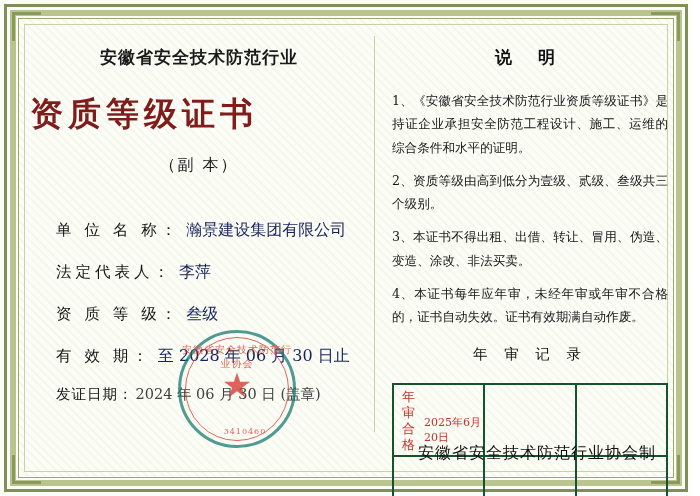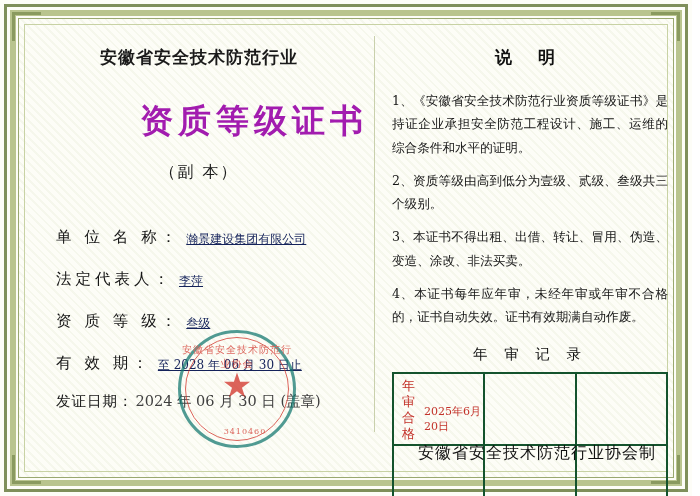--- a/index.html
+++ b/index.html
@@ -82,26 +82,26 @@
   .title-sub {
     text-align: center;
     font-size: 17px;
     font-weight: bold;
     color: #1a1a1a;
     letter-spacing: 1px;
     margin-top: 16px;
     font-family: "DejaVu Serif", "Liberation Serif", serif;
   }
   .title-main {
-    text-align: right;
+    text-align: left;
     font-size: 33px;
     font-weight: bold;
-    color: #a21caf;
+    color: #7f1d1d;
     letter-spacing: 5px;
-    margin-top: 30px;
+    margin-top: 23px;
     font-family: "DejaVu Serif", "Liberation Serif", serif;
   }
   .title-copy {
     text-align: center;
     font-size: 16px;
     color: #1a1a1a;
     margin-top: 18px;
     letter-spacing: 2px;
     font-family: "DejaVu Serif", "Liberation Serif", serif;
   }
@@ -127,22 +127,21 @@
   .field-value {
     font-size: 15px;
     color: #1b2a55;
     margin-left: 6px;
     padding-bottom: 3px;
     white-space: nowrap;
     font-family: "DejaVu Serif", "Liberation Serif", serif;
   }
   .field-value.handwrite {
     color: #14225a;
-    font-size: 12px;
-    text-decoration: underline;
+    font-size: 16px;
   }
   .field-row.issue {
     height: 34px;
   }
   .issue-label {
     font-size: 14.5px;
     color: #161616;
     letter-spacing: 1px;
     font-family: "DejaVu Serif", "Liberation Serif", serif;
   }
@@ -226,21 +225,21 @@
     margin-bottom: 10px;
     text-align: justify;
     font-family: "DejaVu Serif", "Liberation Serif", serif;
   }
   .review-title {
     text-align: center;
     font-size: 14.5px;
     color: #111111;
     letter-spacing: 6px;
     margin-top: 16px;
-    margin-bottom: 8px;
+    margin-bottom: 19px;
     font-family: "DejaVu Serif", "Liberation Serif", serif;
   }
   .review-table {
     width: 100%;
     border-collapse: collapse;
     table-layout: fixed;
   }
   .review-table td {
     border: 2px solid #14532d;
     height: 68px;

